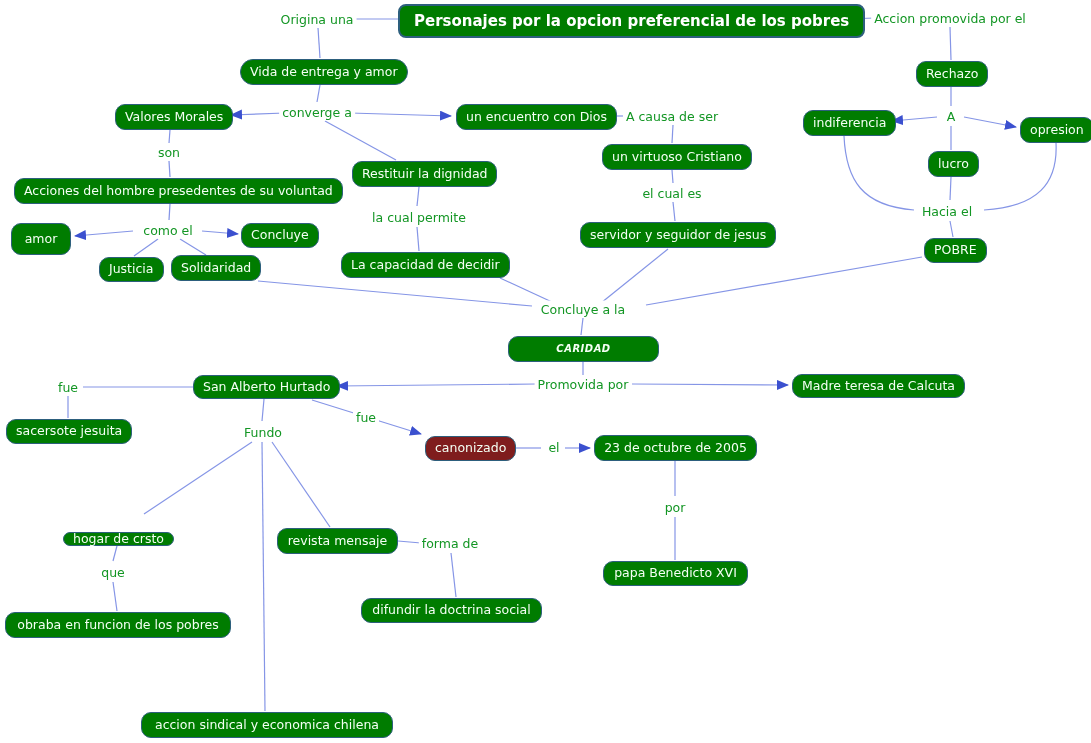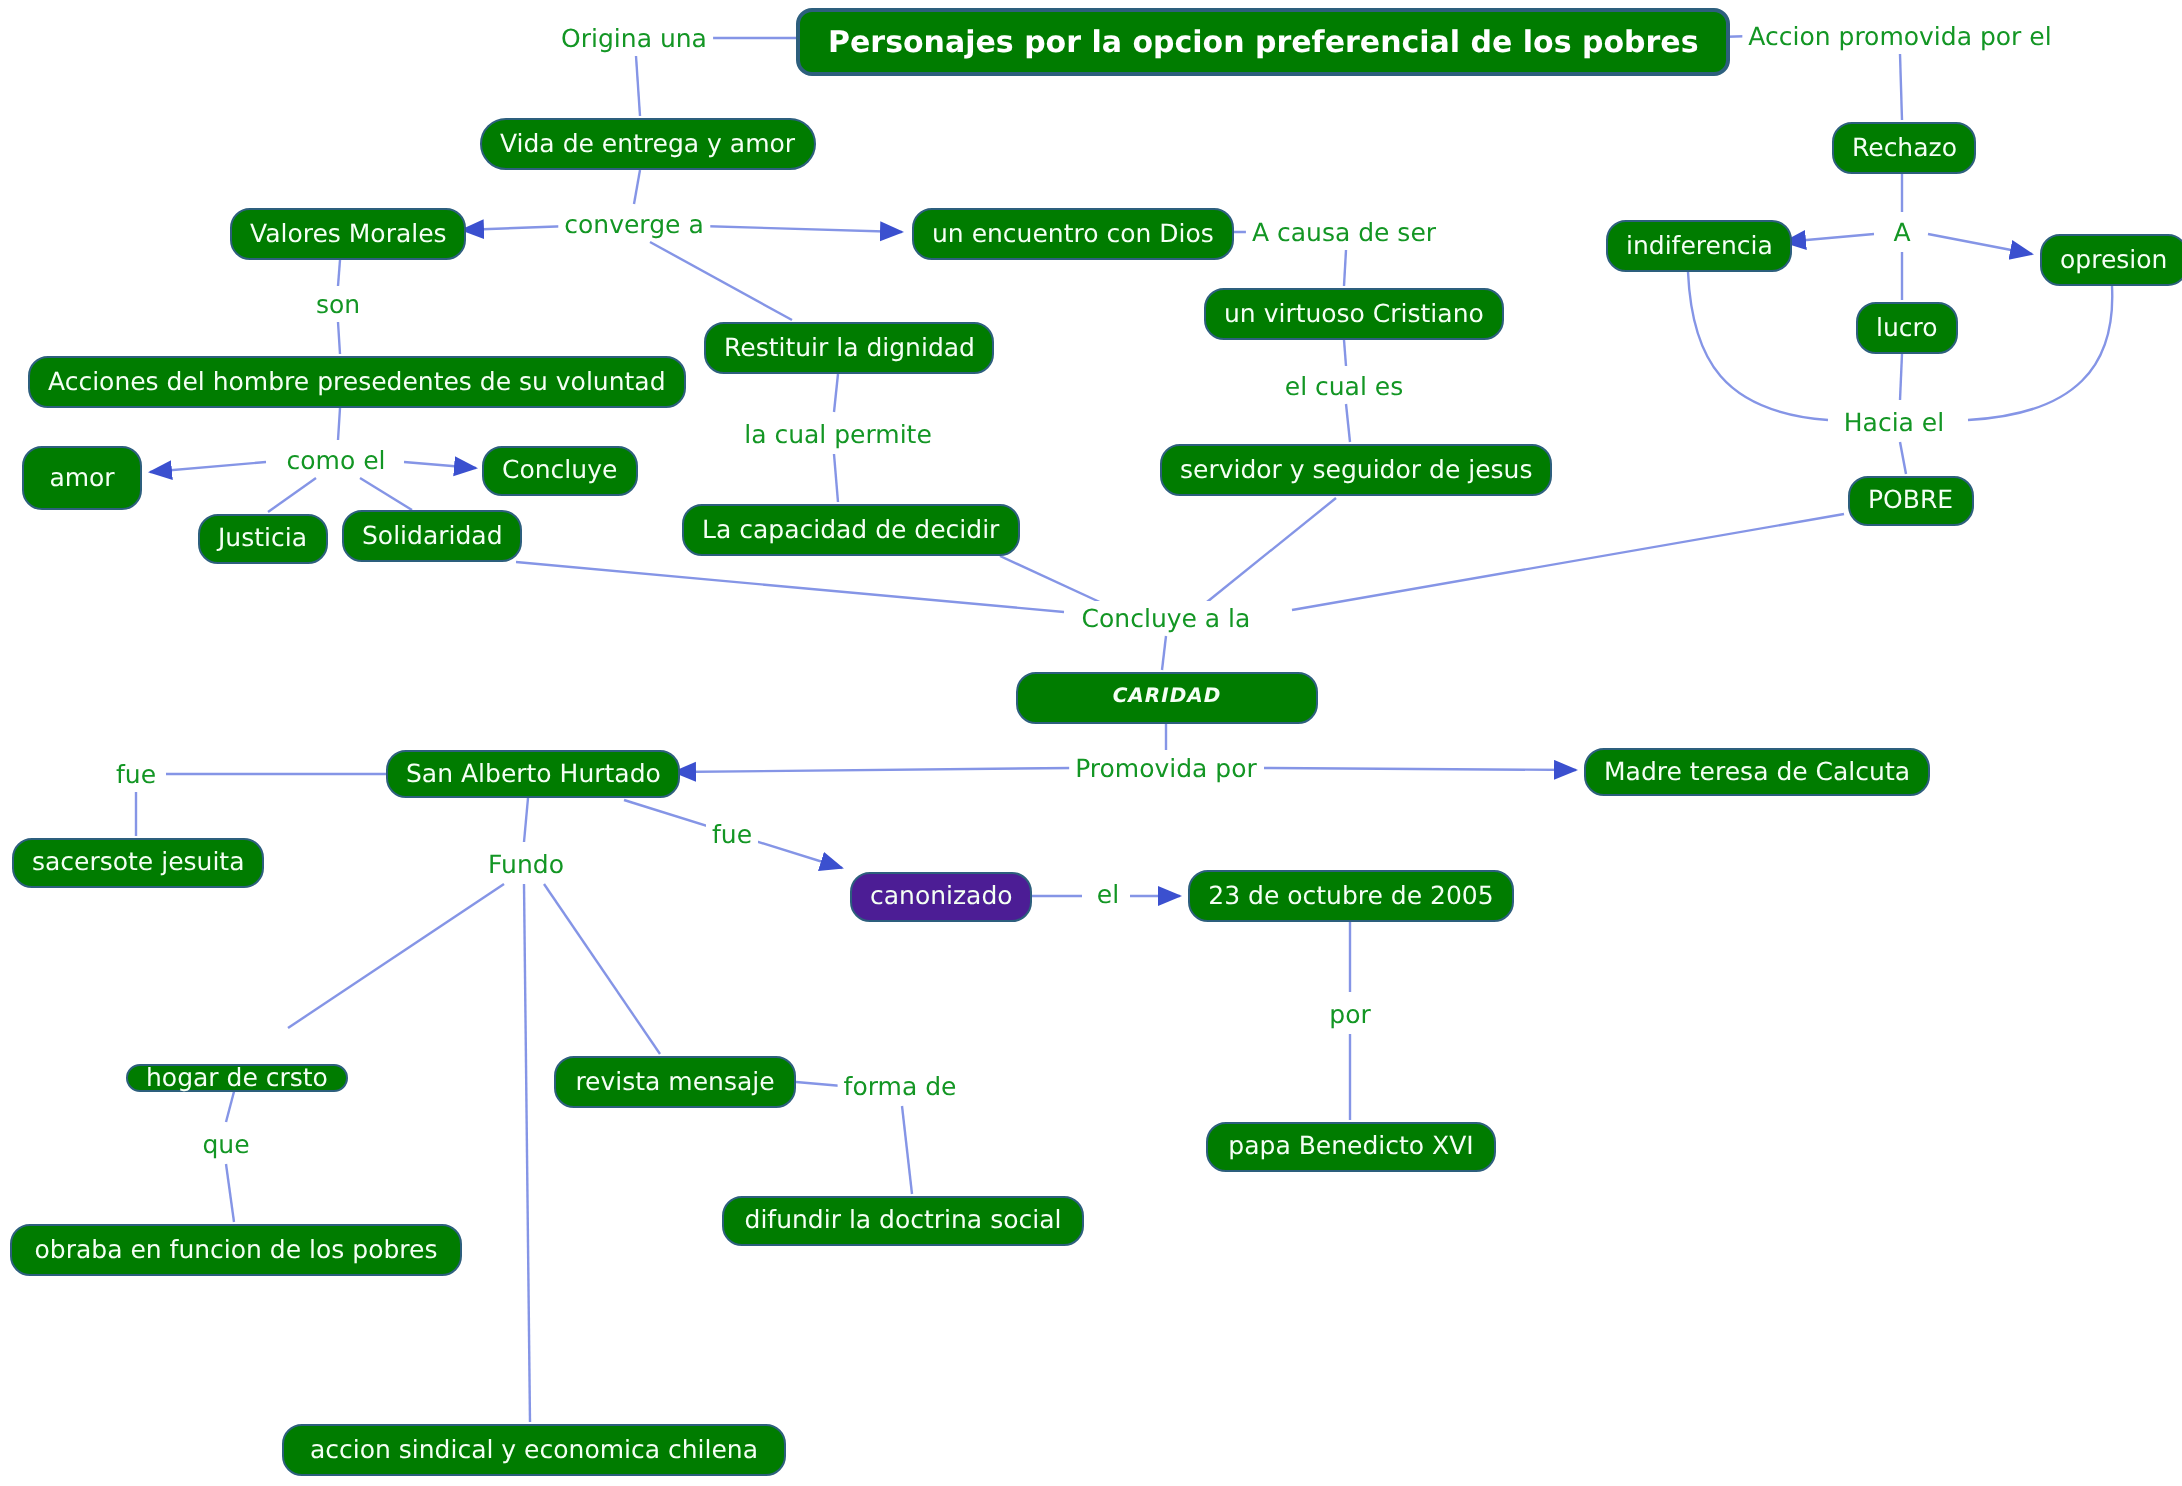--- a/index.html
+++ b/index.html
@@ -152,21 +152,21 @@
       <div class="node" style="left: 241px; top: 223px; min-width: 68px; height: 25px; background: rgb(0, 124, 0); border-color: rgb(45, 95, 125);">Concluye</div>
       <div class="node" style="left: 99px; top: 257px; min-width: 60px; height: 25px; background: rgb(0, 124, 0); border-color: rgb(45, 95, 125);">Justicia</div>
       <div class="node" style="left: 171px; top: 255px; min-width: 85px; height: 26px; background: rgb(0, 124, 0); border-color: rgb(45, 95, 125);">Solidaridad</div>
       <div class="node" style="left: 341px; top: 252px; min-width: 156px; height: 26px; background: rgb(0, 124, 0); border-color: rgb(45, 95, 125);">La capacidad de decidir</div>
       <div class="node" style="left: 580px; top: 222px; min-width: 186px; height: 26px; background: rgb(0, 124, 0); border-color: rgb(45, 95, 125);">servidor y seguidor de jesus</div>
       <div class="node" style="left: 924px; top: 238px; min-width: 58px; height: 25px; background: rgb(0, 124, 0); border-color: rgb(45, 95, 125);">POBRE</div>
       <div class="node emphasis" style="left: 508px; top: 336px; min-width: 151px; height: 26px; background: rgb(0, 124, 0); border-color: rgb(45, 95, 125);">CARIDAD</div>
       <div class="node" style="left: 193px; top: 375px; min-width: 140px; height: 24px; background: rgb(0, 124, 0); border-color: rgb(45, 95, 125);">San Alberto Hurtado</div>
       <div class="node" style="left: 792px; top: 374px; min-width: 163px; height: 24px; background: rgb(0, 124, 0); border-color: rgb(45, 95, 125);">Madre teresa de Calcuta</div>
       <div class="node" style="left: 6px; top: 419px; min-width: 124px; height: 25px; background: rgb(0, 124, 0); border-color: rgb(45, 95, 125);">sacersote jesuita</div>
-      <div class="node" style="left: 425px; top: 436px; min-width: 88px; height: 25px; background: #4c1d95; border-color: rgb(45, 95, 125);">canonizado</div>
+      <div class="node" style="left: 425px; top: 436px; min-width: 88px; height: 25px; background: #7f1d1d; border-color: rgb(45, 95, 125);">canonizado</div>
       <div class="node" style="left: 594px; top: 435px; min-width: 163px; height: 26px; background: rgb(0, 124, 0); border-color: rgb(45, 95, 125);">23 de octubre de 2005</div>
       <div class="node" style="left: 63px; top: 516px; min-width: 110px; height: 14px; background: rgb(0, 124, 0); border-color: rgb(45, 95, 125); margin-top: 16px;">hogar de crsto</div>
       <div class="node" style="left: 277px; top: 528px; min-width: 121px; height: 26px; background: rgb(0, 124, 0); border-color: rgb(45, 95, 125);">revista mensaje</div>
       <div class="node" style="left: 361px; top: 598px; min-width: 181px; height: 25px; background: rgb(0, 124, 0); border-color: rgb(45, 95, 125);">difundir la doctrina social</div>
       <div class="node" style="left: 603px; top: 561px; min-width: 145px; height: 25px; background: rgb(0, 124, 0); border-color: rgb(45, 95, 125);">papa Benedicto XVI</div>
       <div class="node" style="left: 5px; top: 612px; min-width: 226px; height: 26px; background: rgb(0, 124, 0); border-color: rgb(45, 95, 125); border-radius: 10px;">obraba en funcion de los pobres</div>
       <div class="node" style="left: 141px; top: 712px; min-width: 252px; height: 26px; background: rgb(0, 124, 0); border-color: rgb(45, 95, 125);">accion sindical y economica chilena</div>
     </div>
 </div>
 

